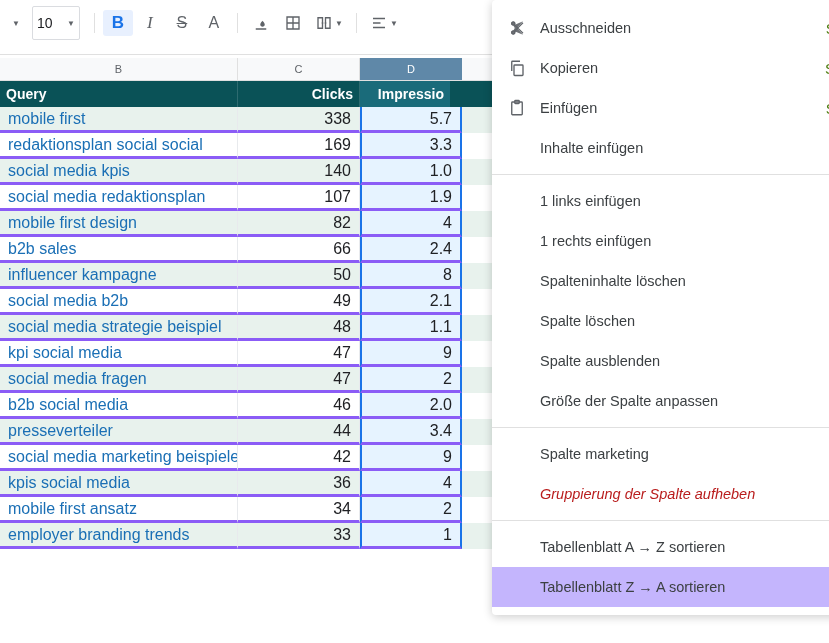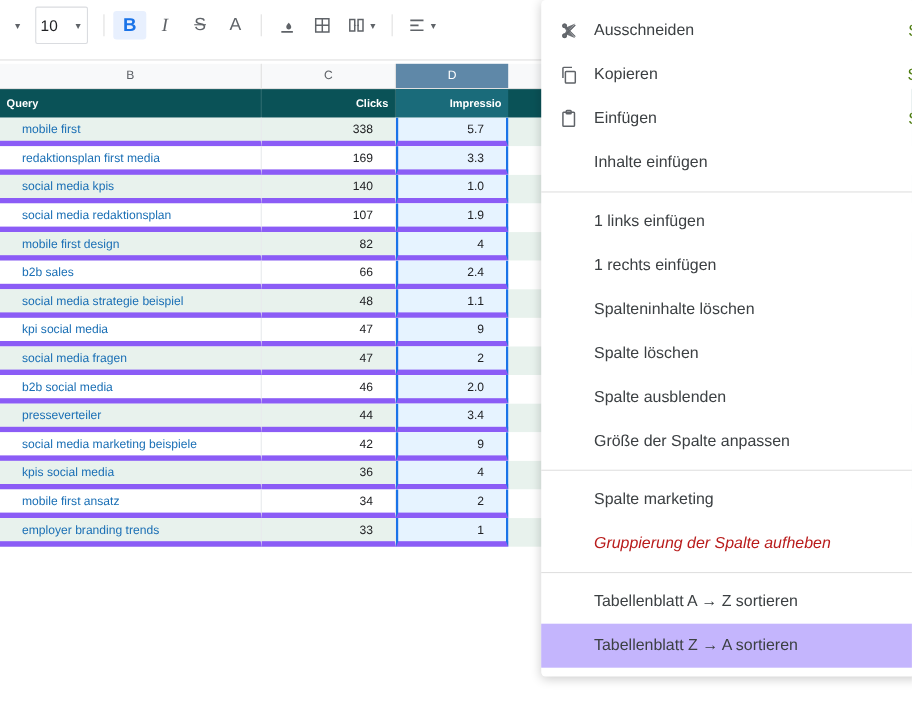--- a/index.html
+++ b/index.html
@@ -23,27 +23,27 @@
 
 .grid { position: absolute; top: 58px; left: 0; right: 0; }
 .col-headers { display: flex; height: 23px; background: #f8f9fa; border-bottom: 1px solid #e0e0e0; }
 .col-h { border-right: 1px solid #e0e0e0; display: flex; align-items: center; justify-content: center; font-size: 11px; color: #5f6368; }
 .col-h.sel { background: #5f88a8; color: #fff; }
 .col-b { width: 238px; }
 .col-c { width: 122px; }
 .col-d { width: 102px; border-right: none; }
 
 .hdr-row { display: flex; background: #0a5257; color: #fff; height: 26px; }
-.hdr-row .cell { border-right: 1px solid rgba(255,255,255,0.15); display: flex; align-items: center; padding: 0 6px; font-size: 10px; font-weight: bold; }
+.hdr-row .cell { border-right: 1px solid rgba(255,255,255,0.15); display: flex; align-items: center; padding: 0 6px; font-size: 14px; font-weight: bold; }
 .hdr-row .c-b { width: 238px; }
 .hdr-row .c-c { width: 122px; justify-content: flex-end; }
-.hdr-row .c-d { width: 102px; justify-content: flex-end; background: #1a6b7a; border-right: none; overflow: hidden; }
+.hdr-row .c-d { width: 90px; justify-content: flex-end; background: #1a6b7a; border-right: none; overflow: hidden; }
 
 .data-row { display: flex; height: 26px; }
-.data-row .cell { border-right: 1px solid #e8eaed; border-bottom: 5px solid #8b5cf6; display: flex; align-items: center; padding: 0 20px; font-size: 11px; }
+.data-row .cell { border-right: 1px solid #e8eaed; border-bottom: 3px solid #8b5cf6; display: flex; align-items: center; padding: 0 8px; font-size: 16px; }
 .data-row:nth-child(odd) { background: #e8f2ed; }
 .data-row:nth-child(even) { background: #fff; }
 .data-row .c-b { width: 238px; color: #1a6fb5; white-space: nowrap; overflow: hidden; }
 .data-row .c-c { width: 122px; justify-content: flex-end; }
 .data-row .c-d { width: 102px; justify-content: flex-end; background: #e6f3ff; border-right: none; border-left: 2px solid #1a73e8; border-right: 2px solid #1a73e8; }
 .rows { display: flex; flex-direction: column; }
 
 
 .ctx-menu { position: absolute; top: 0; left: 492px; width: 396px; background: #fff; box-shadow: 0 2px 10px rgba(0,0,0,0.2); padding: 8px 0; border-radius: 4px; font-size: 14.5px; color: #3c4043; }
 .mi { display: flex; align-items: center; height: 40px; padding: 0 16px 0 16px; cursor: pointer; }
@@ -118,21 +118,21 @@
     <div class="cell c-c">Clicks</div>
     <div class="cell c-d">Impressio</div>
   </div>
   <div class="rows" id="rows">
       <div class="data-row">
         <div class="cell c-b">mobile first</div>
         <div class="cell c-c">338</div>
         <div class="cell c-d">5.7</div>
       </div>
       <div class="data-row">
-        <div class="cell c-b">redaktionsplan first media</div>
+        <div class="cell c-b">redaktionsplan social social</div>
         <div class="cell c-c">169</div>
         <div class="cell c-d">3.3</div>
       </div>
       <div class="data-row">
         <div class="cell c-b">social media kpis</div>
         <div class="cell c-c">140</div>
         <div class="cell c-d">1.0</div>
       </div>
       <div class="data-row">
         <div class="cell c-b">social media redaktionsplan</div>
@@ -141,20 +141,30 @@
       </div>
       <div class="data-row">
         <div class="cell c-b">mobile first design</div>
         <div class="cell c-c">82</div>
         <div class="cell c-d">4</div>
       </div>
       <div class="data-row">
         <div class="cell c-b">b2b sales</div>
         <div class="cell c-c">66</div>
         <div class="cell c-d">2.4</div>
+      </div>
+      <div class="data-row">
+        <div class="cell c-b">influencer kampagne</div>
+        <div class="cell c-c">50</div>
+        <div class="cell c-d">8</div>
+      </div>
+      <div class="data-row">
+        <div class="cell c-b">social media b2b</div>
+        <div class="cell c-c">49</div>
+        <div class="cell c-d">2.1</div>
       </div>
       <div class="data-row">
         <div class="cell c-b">social media strategie beispiel</div>
         <div class="cell c-c">48</div>
         <div class="cell c-d">1.1</div>
       </div>
       <div class="data-row">
         <div class="cell c-b">kpi social media</div>
         <div class="cell c-c">47</div>
         <div class="cell c-d">9</div>

